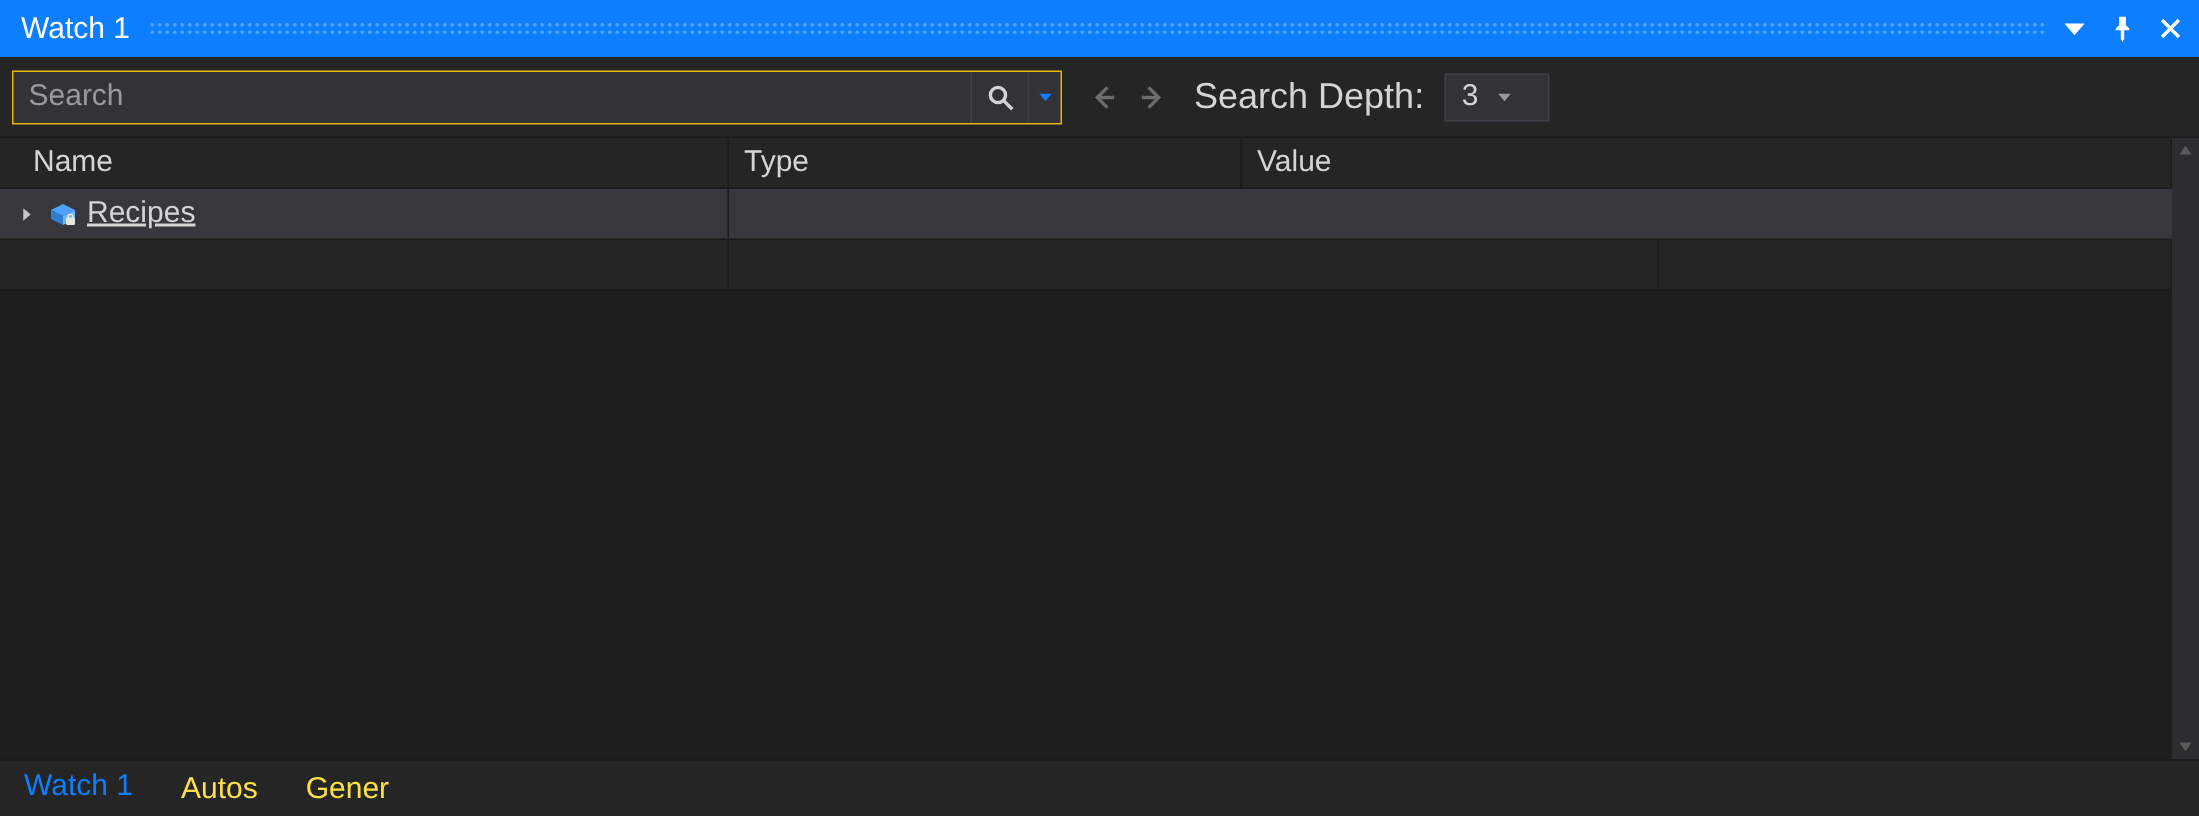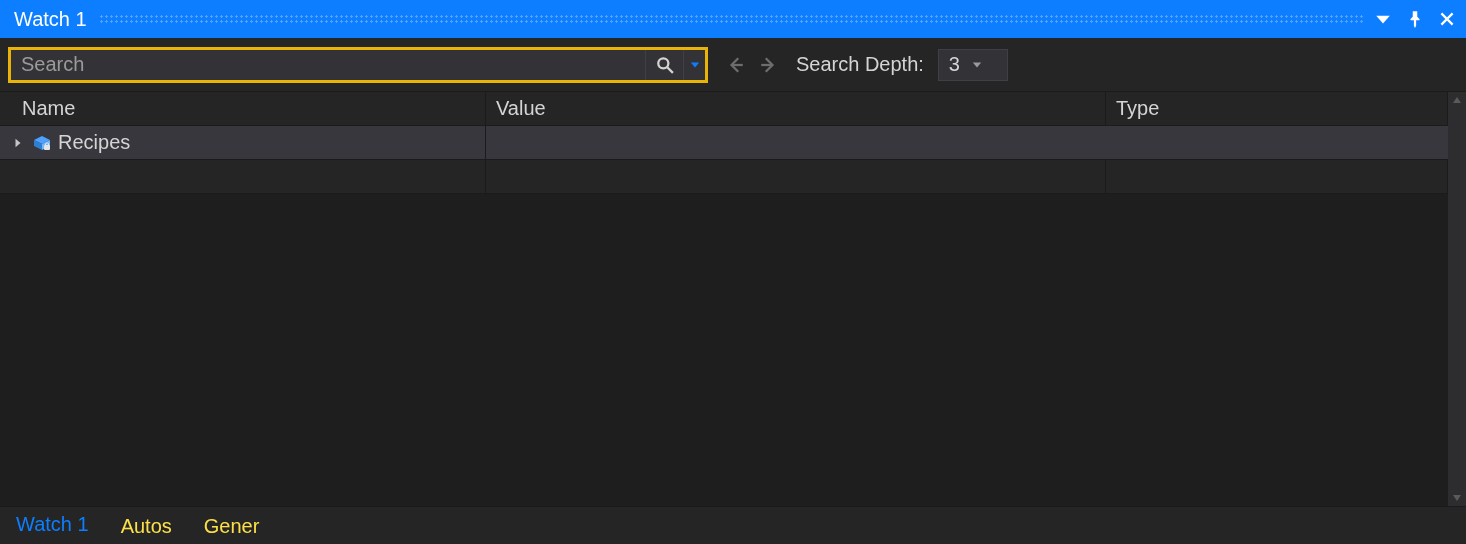--- a/index.html
+++ b/index.html
@@ -37,21 +37,21 @@
     display: flex;
     align-items: center;
     padding: 8px;
     gap: 14px;
     border-bottom: 1px solid #1b1b1b;
   }
   .searchbox-wrap {
     display: flex;
     align-items: stretch;
     height: 36px;
-    border: 3px solid #eab308;
+    border: 1px solid #eab308;
     background: #333337;
     width: 700px;
   }
   .searchbox {
     flex: 1;
     background: transparent;
     border: none;
     outline: none;
     color: #d4d4d4;
     font-size: 20px;
@@ -73,21 +73,21 @@
   .searchbox-dd svg, .searchbox-btn svg { fill: #c5c5c5; }
 
   .nav-arrows { display:flex; gap:4px; }
   .nav-btn {
     width: 28px; height: 28px;
     display:flex; align-items:center; justify-content:center;
     cursor: pointer;
   }
   .nav-btn svg { fill: #6d6d6d; }
 
-  .depth-label { color: #d4d4d4; font-size: 20px; }
+  .depth-label { color: #d4d4d4; font-size: 24px; }
   .depth-select {
     height: 32px;
     background: #333337;
     border: 1px solid #3f3f46;
     display:flex; align-items:center;
     padding:0 6px 0 10px;
     gap:12px;
     cursor:pointer;
     min-width: 70px;
   }
@@ -124,21 +124,21 @@
     background: #37373d;
     border-bottom:1px solid #1b1b1b;
   }
   .grid-row .cell {
     display:flex; align-items:center;
     padding:0 10px;
     font-size:20px; color:#d4d4d4;
     border-right:1px solid #1b1b1b;
     white-space: nowrap; overflow:hidden; text-overflow:ellipsis;
   }
-  .cell.name { width:486px; padding-left:10px; gap:6px; }
+  .cell.name { width:486px; padding-left:10px; gap:6px;text-decoration:underline; }
   .cell.value { width:620px; }
   .cell.type { flex:1; }
 
   .expander { width:16px; height:16px; display:flex; align-items:center; justify-content:center; cursor:pointer; }
   .expander svg { fill:#c5c5c5; }
   .objicon { width:20px; height:18px; display:flex; align-items:center; justify-content:center; }
 
   .empty-row {
     display:flex;
     height: 34px;
@@ -229,22 +229,22 @@
     <svg width="10" height="10" viewBox="0 0 12 12">
         <polygon points="1,3 11,3 6,9"></polygon>
       </svg>
   </div>
 </div>
 
 <div class="main">
   <div class="grid">
     <div class="grid-header">
       <div class="col name">Name</div>
+      <div class="col type">Type</div>
       <div class="col value">Value</div>
-      <div class="col type">Type</div>
     </div>
     <div class="grid-body">
       <div class="grid-row">
         <div class="cell name">
           <div class="expander">
             <svg width="10" height="10" viewBox="0 0 12 12">
                 <polygon points="3,1 9,6 3,11"></polygon>
               </svg>
           </div>
           <div class="objicon">

